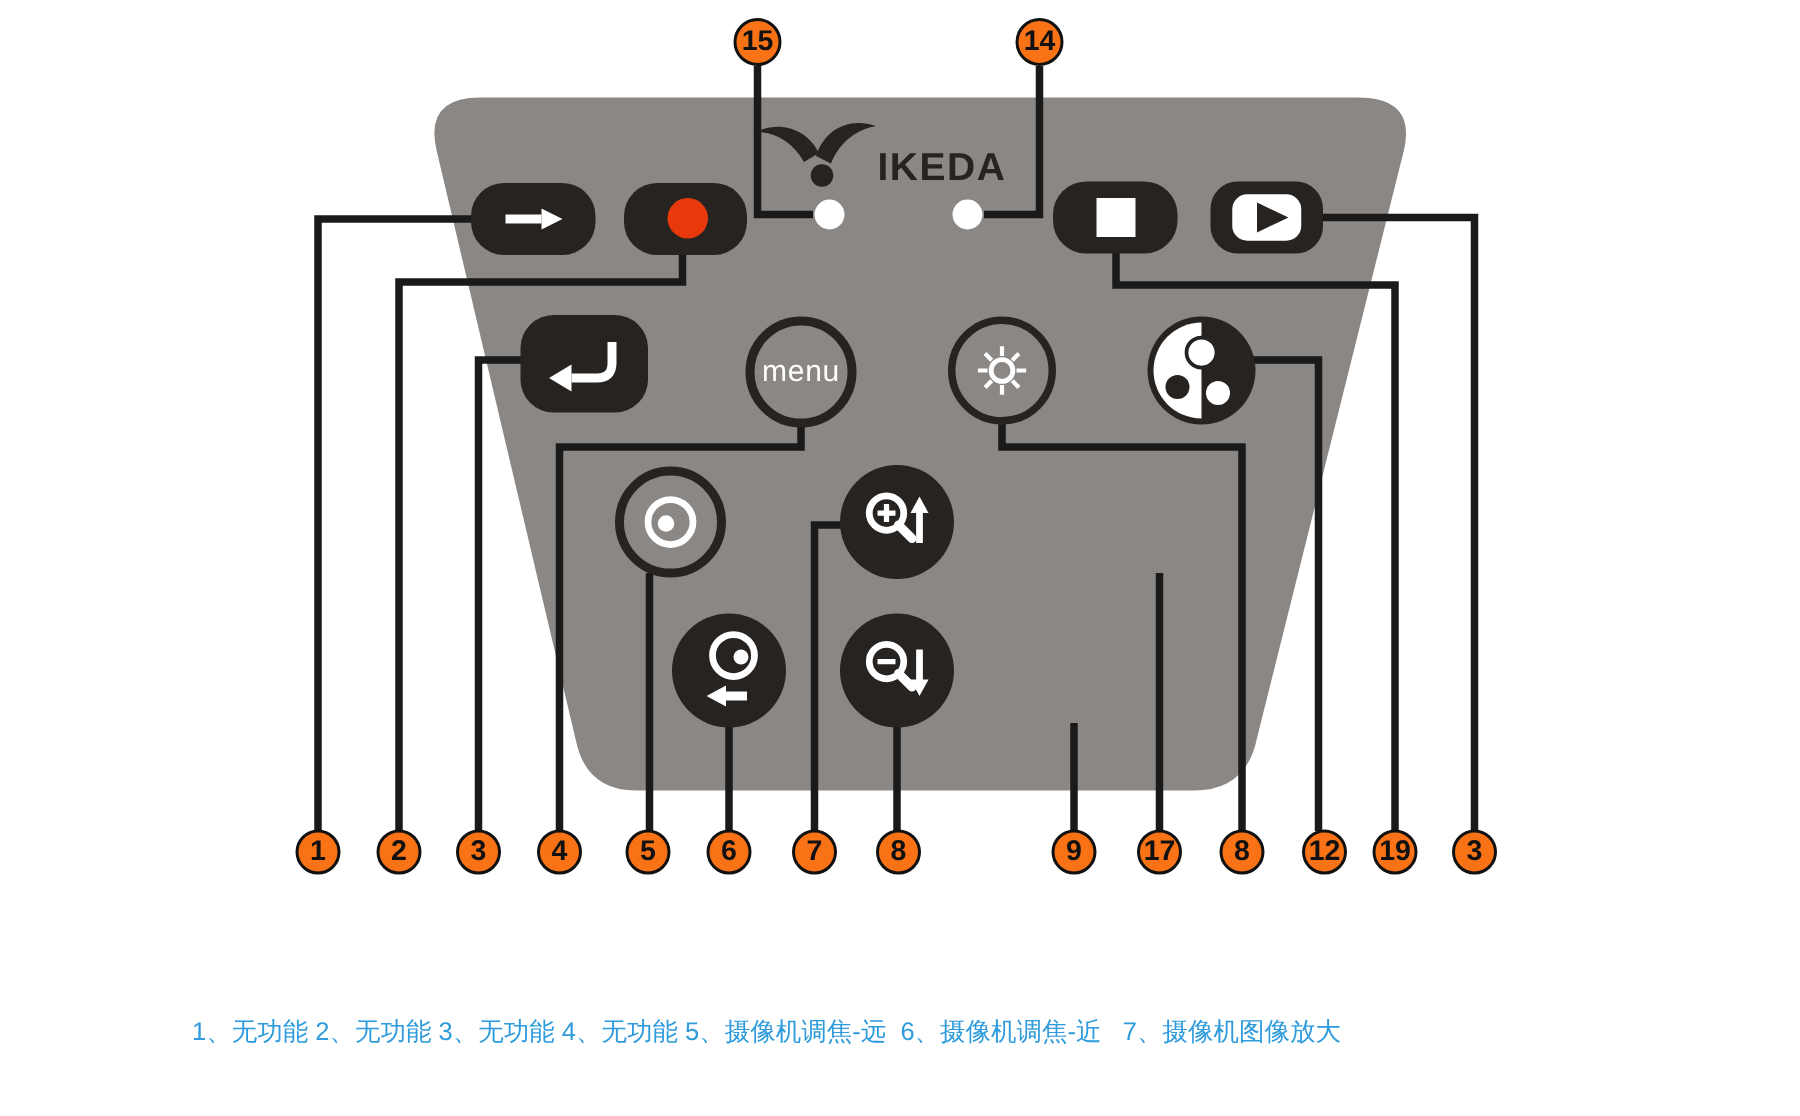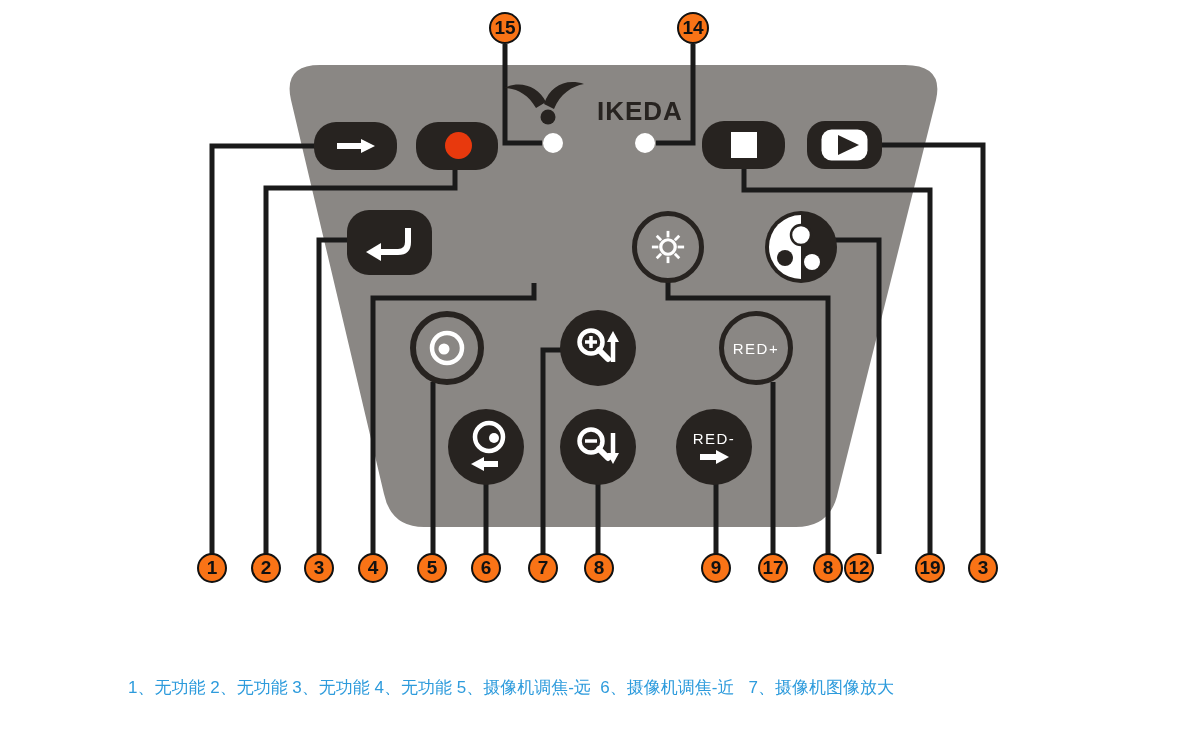--- a/index.html
+++ b/index.html
@@ -20,21 +20,21 @@
   .cbtn.ring{border:6px solid var(--button-dark);background:transparent;}
   .btn-label{color:#fff;letter-spacing:1px;}
   .led{position:absolute;width:20px;height:20px;border-radius:50%;background:#fff;}
   
   .co{position:absolute;width:30px;height:30px;border-radius:50%;background:#f97316;
       border:2.5px solid #111;box-sizing:border-box;display:flex;align-items:center;
       justify-content:center;font-size:19px;font-weight:600;color:#111;}
   .co.top{width:32px;height:32px;font-weight:700;}
   
   #logo-text{position:absolute;left:585px;top:96px;font-size:26px;font-weight:bold;
-      color:var(--button-dark);letter-spacing:1px;margin-left:12px;}
+      color:var(--button-dark);letter-spacing:1px;}
   
   #legend{position:absolute;left:128px;top:604px;width:1010px;color:var(--legend-blue);
       font-size:17px;line-height:33.5px;white-space:pre;}
 </style>
 </head>
 <body>
 
 <div id="stage">
 
   <svg id="bg" width="1200" height="744" viewBox="0 0 1200 744">
@@ -85,20 +85,23 @@
       <polygon points="31,14 31,34 52,24" fill="#272320"></polygon>
     </svg>
   </div>
 
   <div class="rbtn" style="left:347px;top:210px;width:85px;height:65px">
     <svg width="85" height="65" viewBox="0 0 85 65">
       <path d="M 61 18 V 32 Q 61 42 51 42 H 34" stroke="#fff" stroke-width="6" fill="none"></path>
       <polygon points="34,33 19,42 34,51" fill="#fff"></polygon>
     </svg>
   </div>
+  <div class="cbtn ring" style="left:497px;top:211px;width:74px;height:74px">
+    <span class="btn-label" style="font-size:20px;letter-spacing:0.5px">menu</span>
+  </div>
   <div class="cbtn ring" style="left:632px;top:211px;width:72px;height:72px;border-width:5px">
     <svg width="58" height="58" viewBox="0 0 72 72">
       <circle cx="36" cy="36" r="9" stroke="#fff" stroke-width="4" fill="none"></circle>
       <g stroke="#fff" stroke-width="3.5">
         <line x1="48" y1="36" x2="56" y2="36"></line>
           <line x1="16" y1="36" x2="24" y2="36"></line>
         <line x1="36" y1="48" x2="36" y2="56"></line>
           <line x1="36" y1="16" x2="36" y2="24"></line>
         <line x1="44.5" y1="44.5" x2="50" y2="50"></line>
           <line x1="22" y1="22" x2="27.5" y2="27.5"></line>
@@ -124,64 +127,54 @@
   </div>
   <div class="cbtn solid" style="left:560px;top:310px;width:76px;height:76px">
     <svg width="76" height="76" viewBox="-38 -38 76 76">
       <circle cx="-7" cy="-6" r="11.5" stroke="#fff" stroke-width="4.5" fill="none"></circle>
       <path d="M -13 -6 H -1 M -7 -12 V 0" stroke="#fff" stroke-width="3.5"></path>
       <path d="M 1 2 L 10 11" stroke="#fff" stroke-width="6" stroke-linecap="round"></path>
       <path d="M 15 -7 V 14" stroke="#fff" stroke-width="4.5"></path>
       <polygon points="15,-17 9,-6 21,-6" fill="#fff"></polygon>
     </svg>
   </div>
-  <div class="cbtn ring" style="left:719px;top:311px;width:74px;height:74px;border-width:5px">
-    <span class="btn-label" style="font-size:15px;letter-spacing:1.5px">RED+</span>
-  </div>
 
   <div class="cbtn solid" style="left:448px;top:409px;width:76px;height:76px">
     <svg width="76" height="76" viewBox="-38 -38 76 76">
       <circle cx="3" cy="-10" r="14" stroke="#fff" stroke-width="4.5" fill="none"></circle>
       <circle cx="8" cy="-9" r="5" fill="#fff"></circle>
       <path d="M 12 17 H -2" stroke="#fff" stroke-width="6"></path>
       <polygon points="-2,10 -15,17 -2,24" fill="#fff"></polygon>
     </svg>
   </div>
   <div class="cbtn solid" style="left:560px;top:409px;width:76px;height:76px">
     <svg width="76" height="76" viewBox="-38 -38 76 76">
       <circle cx="-7" cy="-6" r="11.5" stroke="#fff" stroke-width="4.5" fill="none"></circle>
       <path d="M -13 -6 H -1" stroke="#fff" stroke-width="3.5"></path>
       <path d="M 1 2 L 10 11" stroke="#fff" stroke-width="6" stroke-linecap="round"></path>
       <path d="M 15 -14 V 7" stroke="#fff" stroke-width="4.5"></path>
       <polygon points="15,17 9,6 21,6" fill="#fff"></polygon>
     </svg>
   </div>
-  <div class="cbtn solid" style="left:676px;top:409px;width:76px;height:76px;flex-direction:column">
-    <span class="btn-label" style="font-size:15px;letter-spacing:1.5px">RED-</span>
-    <svg width="34" height="16" viewBox="0 0 34 16" style="margin-top:2px">
-      <path d="M 3 8 H 19" stroke="#fff" stroke-width="6"></path>
-      <polygon points="19,1 32,8 19,15" fill="#fff"></polygon>
-    </svg>
-  </div>
 
   <div class="co top" style="left:489px;top:12px">15</div>
   <div class="co top" style="left:677px;top:12px">14</div>
 
   <div class="co" style="left:197px;top:553px">1</div>
   <div class="co" style="left:251px;top:553px">2</div>
   <div class="co" style="left:304px;top:553px">3</div>
   <div class="co" style="left:358px;top:553px">4</div>
   <div class="co" style="left:417px;top:553px">5</div>
   <div class="co" style="left:471px;top:553px">6</div>
   <div class="co" style="left:528px;top:553px">7</div>
   <div class="co" style="left:584px;top:553px">8</div>
   <div class="co" style="left:701px;top:553px">9</div>
   <div class="co" style="left:758px;top:553px">17</div>
   <div class="co" style="left:813px;top:553px">8</div>
-  <div class="co" style="left:844px;top:553px">12</div>
+  <div class="co" style="left:868px;top:553px">12</div>
   <div class="co" style="left:915px;top:553px">19</div>
   <div class="co" style="left:968px;top:553px">3</div>
 
   <div id="legend">
     <div>1、无功能 2、无功能 3、无功能 4、无功能 5、摄像机调焦-远  6、摄像机调焦-近   7、摄像机图像放大</div>
     
     
     
   </div>
 

